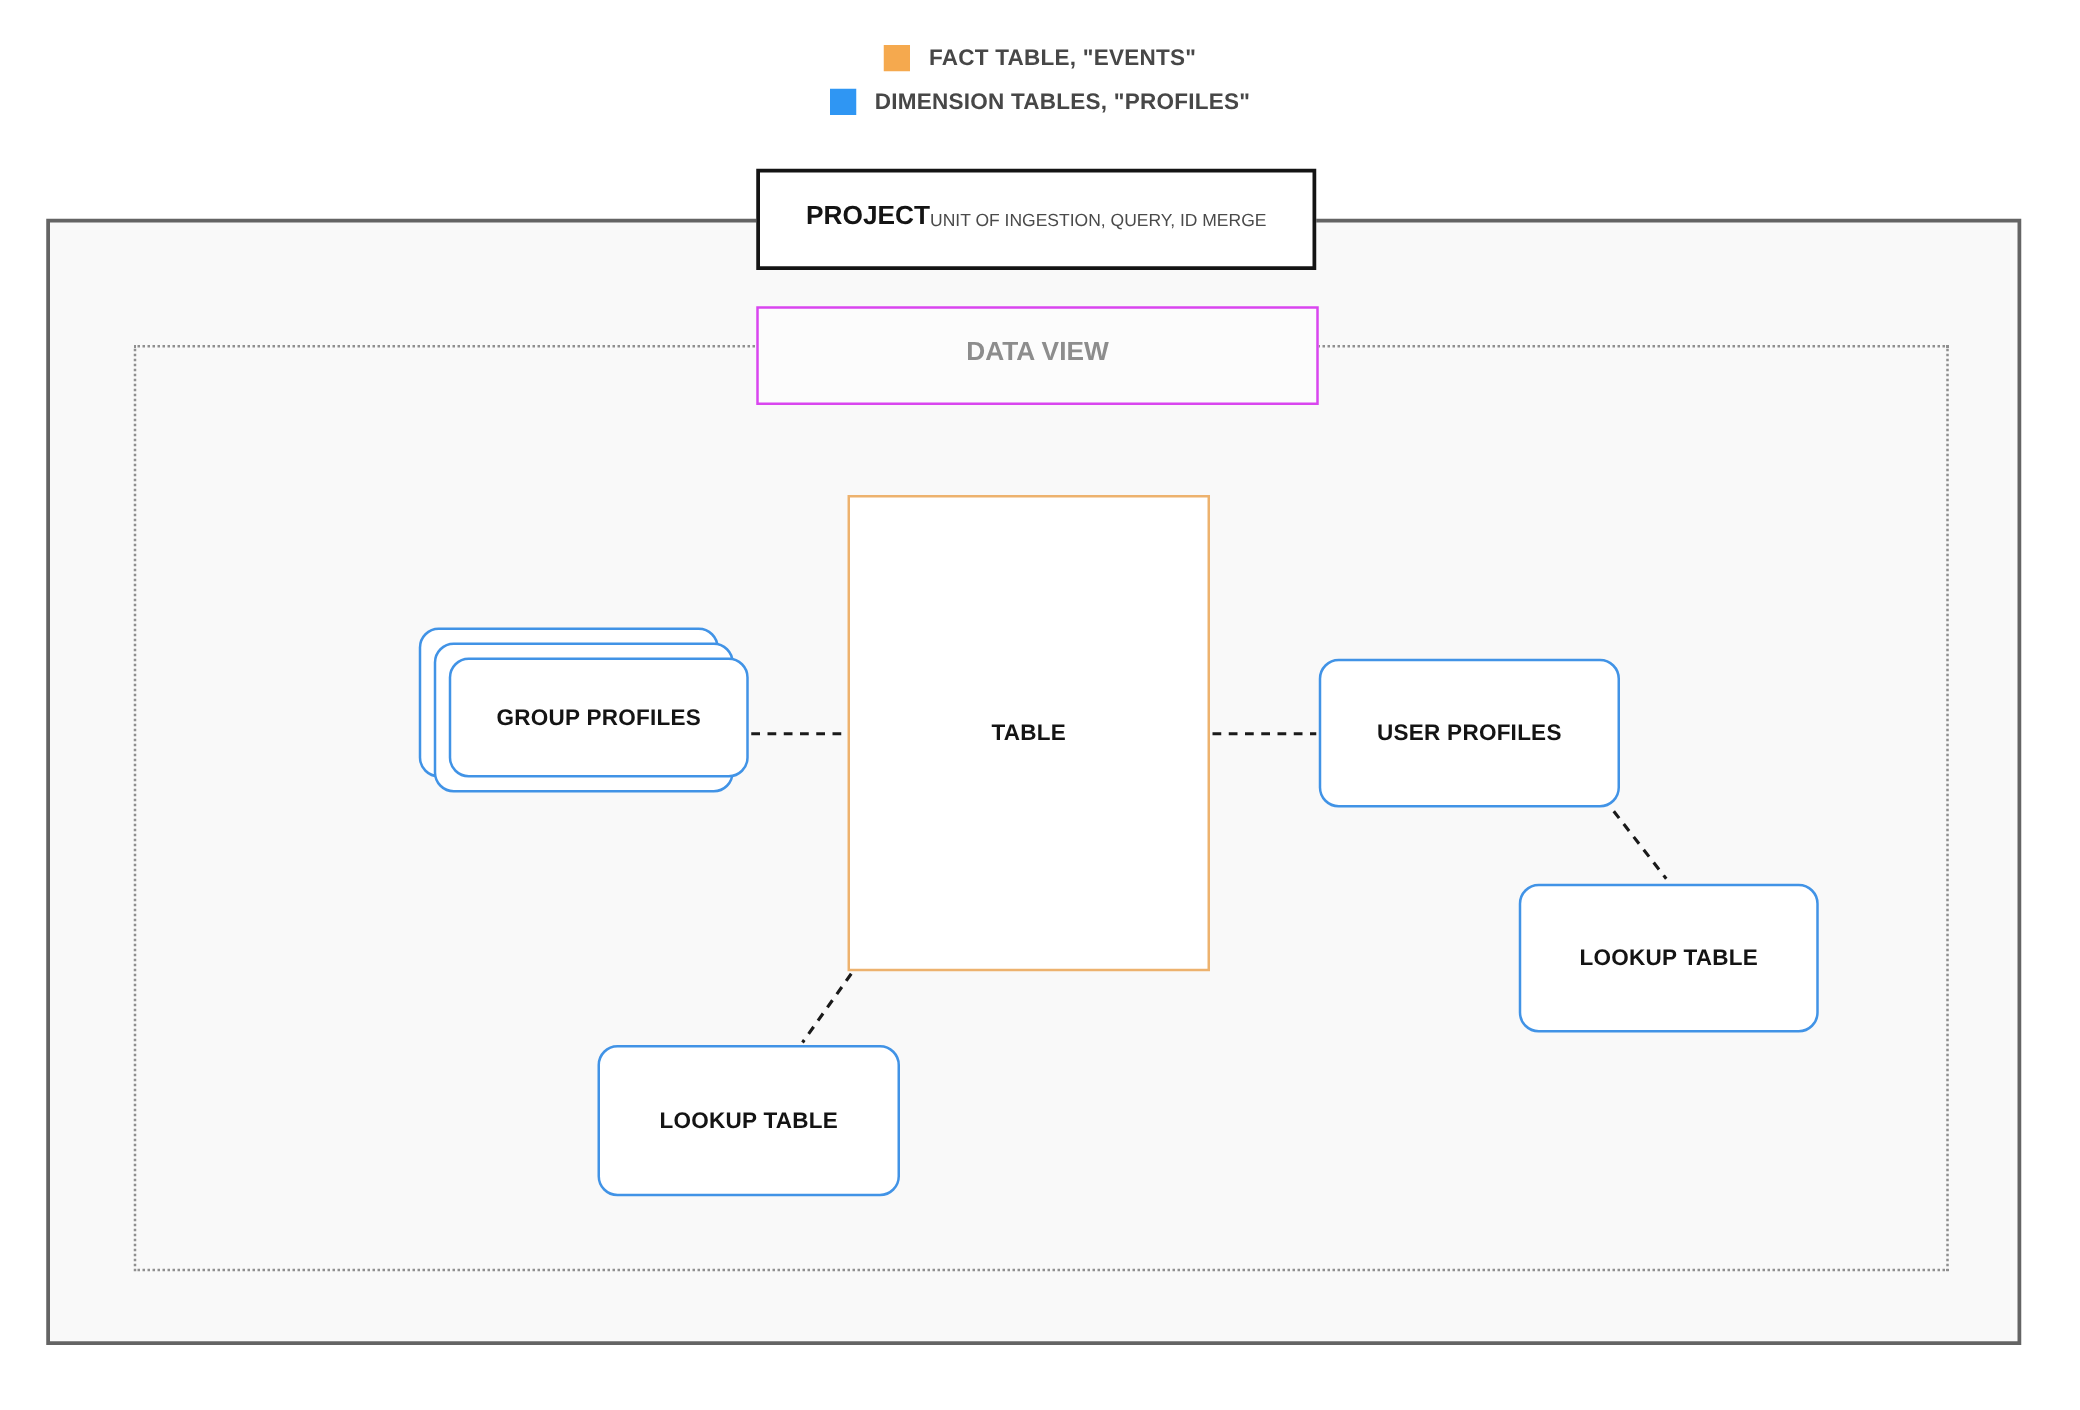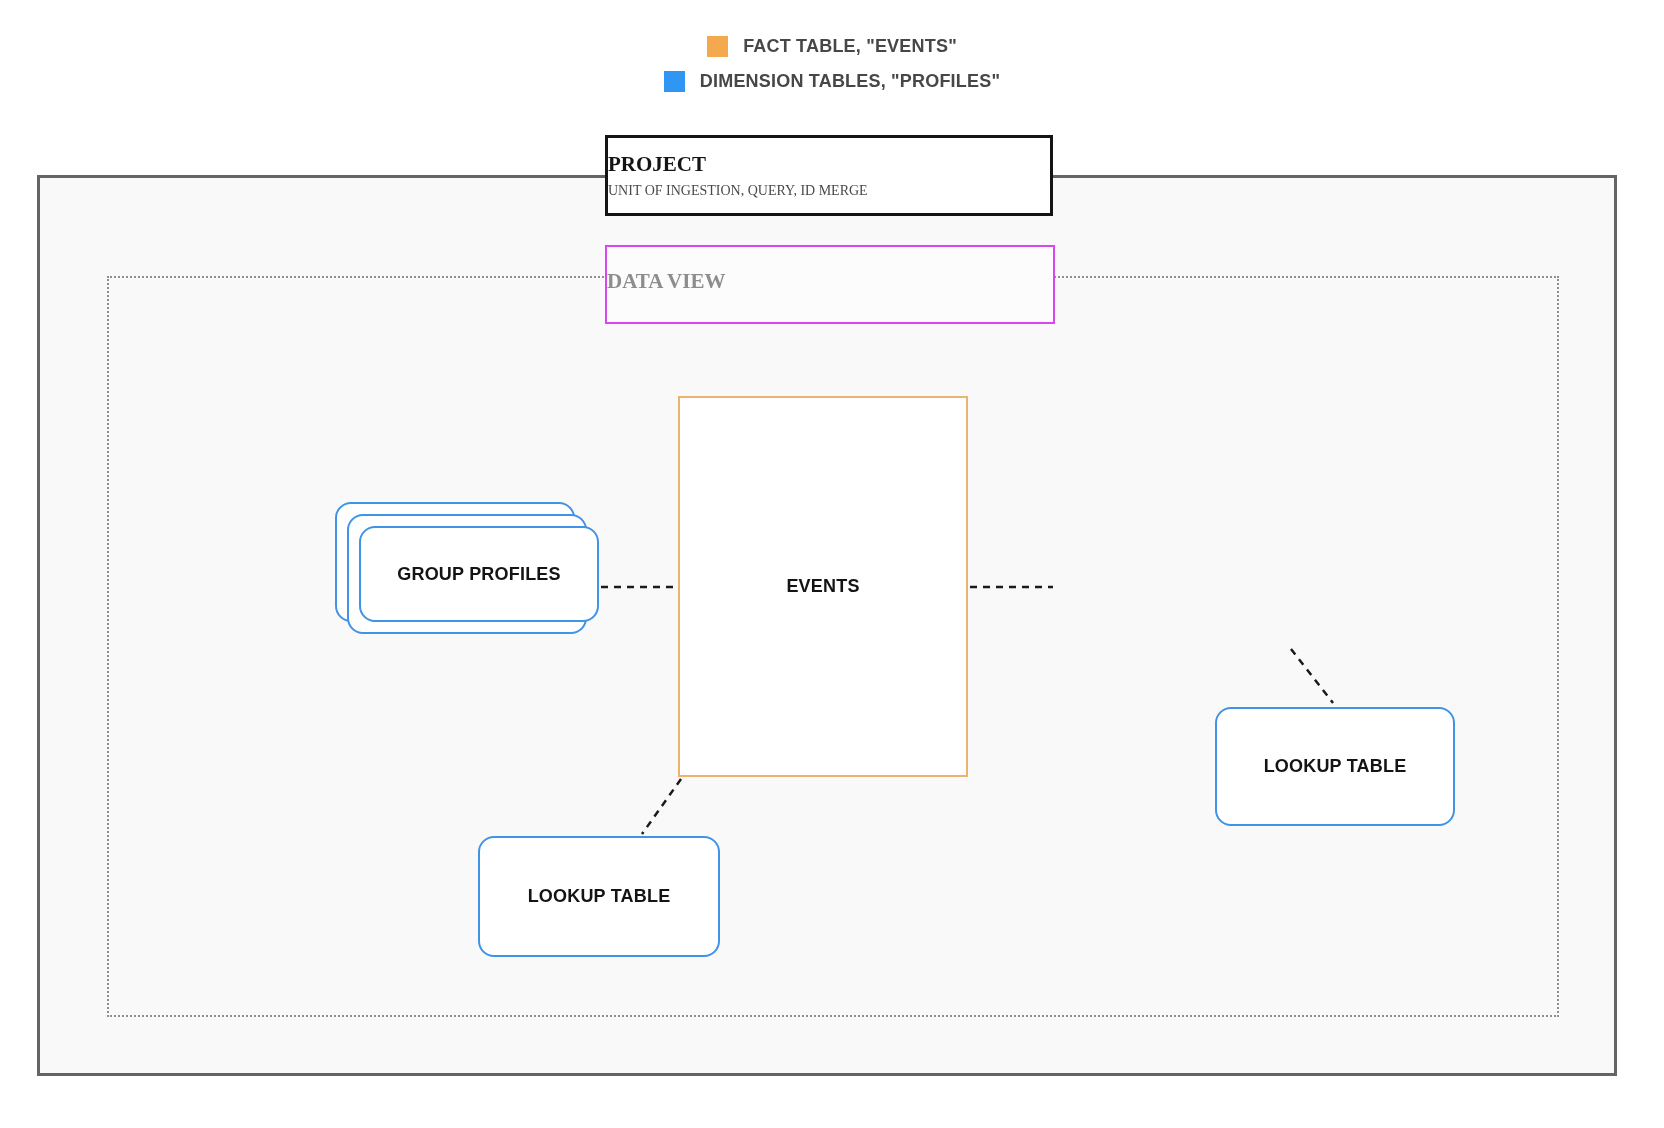--- a/index.html
+++ b/index.html
@@ -61,26 +61,24 @@
   }
   .legend-swatch.fact { background: #f5a94e; }
   .legend-swatch.dimension { background: #2f96f3; }
 
   
   .header-box {
     position: absolute;
     box-sizing: border-box;
     background: #ffffff;
     display: flex;
-    flex-direction: column;
-    align-items: flex-start;
+    align-items: center;
     justify-content: center;
     text-align: center;
     z-index: 5;
-    font-family: Liberation Serif, serif;
   }
   .project-box {
     left: 605px; top: 135px;
     width: 448px; height: 81px;
     border: 3px solid #141414;
   }
   .project-box .box-title {
     font-size: 21px; font-weight: bold; color: #141414;
     margin-bottom: 6px;
   }
@@ -182,29 +180,32 @@
   <div class="header-box project-box">
     <div class="box-title">PROJECT</div>
     <div class="box-subtitle">UNIT OF INGESTION, QUERY, ID MERGE</div>
   </div>
 
   <div class="header-box dataview-box">
     <div class="box-title">DATA VIEW</div>
   </div>
 
   <div class="events-node">
-    <span class="node-label">EVENTS</span>
+    <span class="node-label">TABLE</span>
   </div>
 
   <div class="dim-card group-card-back"></div>
   <div class="dim-card group-card-middle"></div>
   <div class="dim-card group-card-front">
     <span class="node-label">GROUP PROFILES</span>
   </div>
 
+  <div class="dim-card user-profiles-node">
+    <span class="node-label">USER PROFILES</span>
+  </div>
 
   <div class="dim-card lookup-right-node">
     <span class="node-label">LOOKUP TABLE</span>
   </div>
 
   <div class="dim-card lookup-bottom-node">
     <span class="node-label">LOOKUP TABLE</span>
   </div>
 
 </div>

